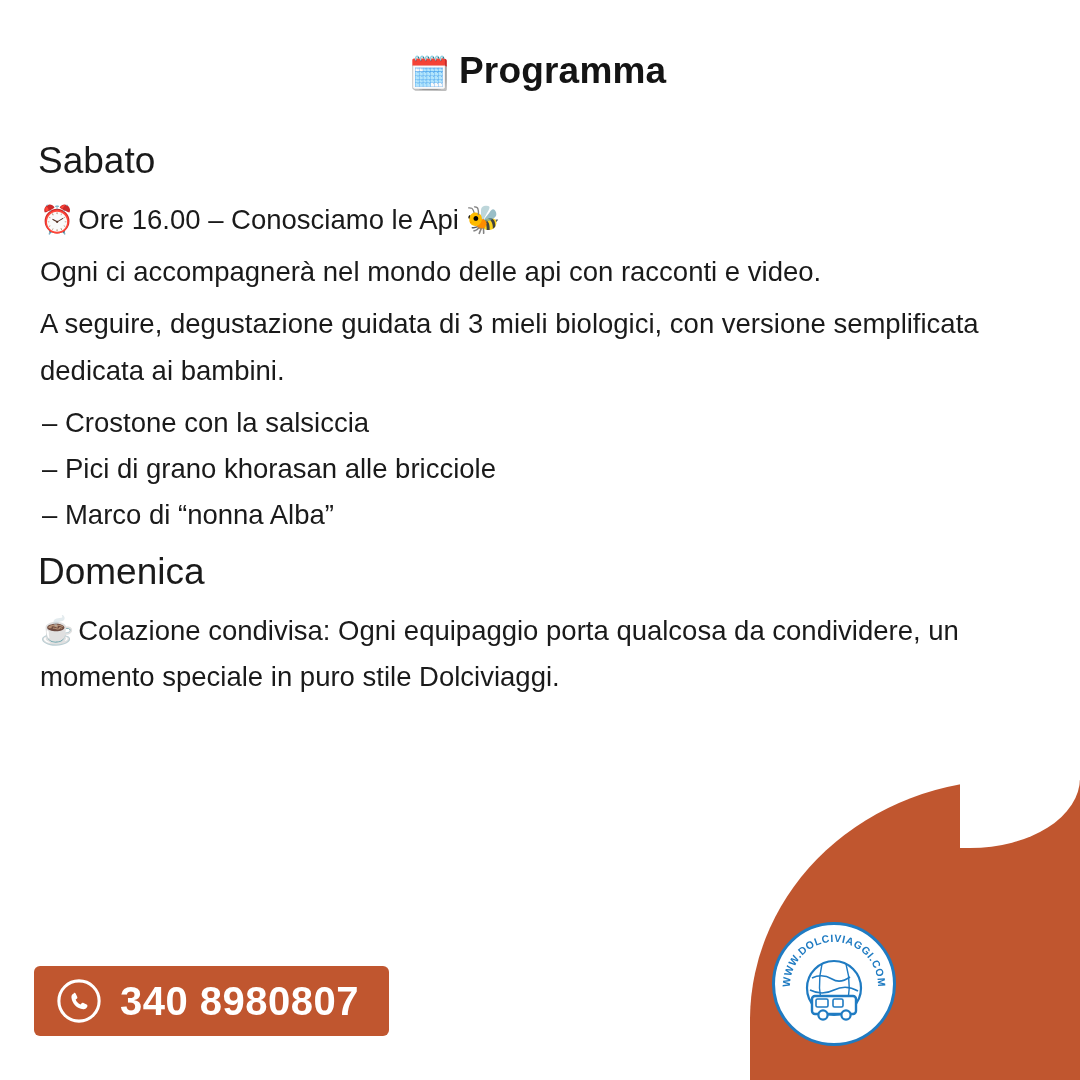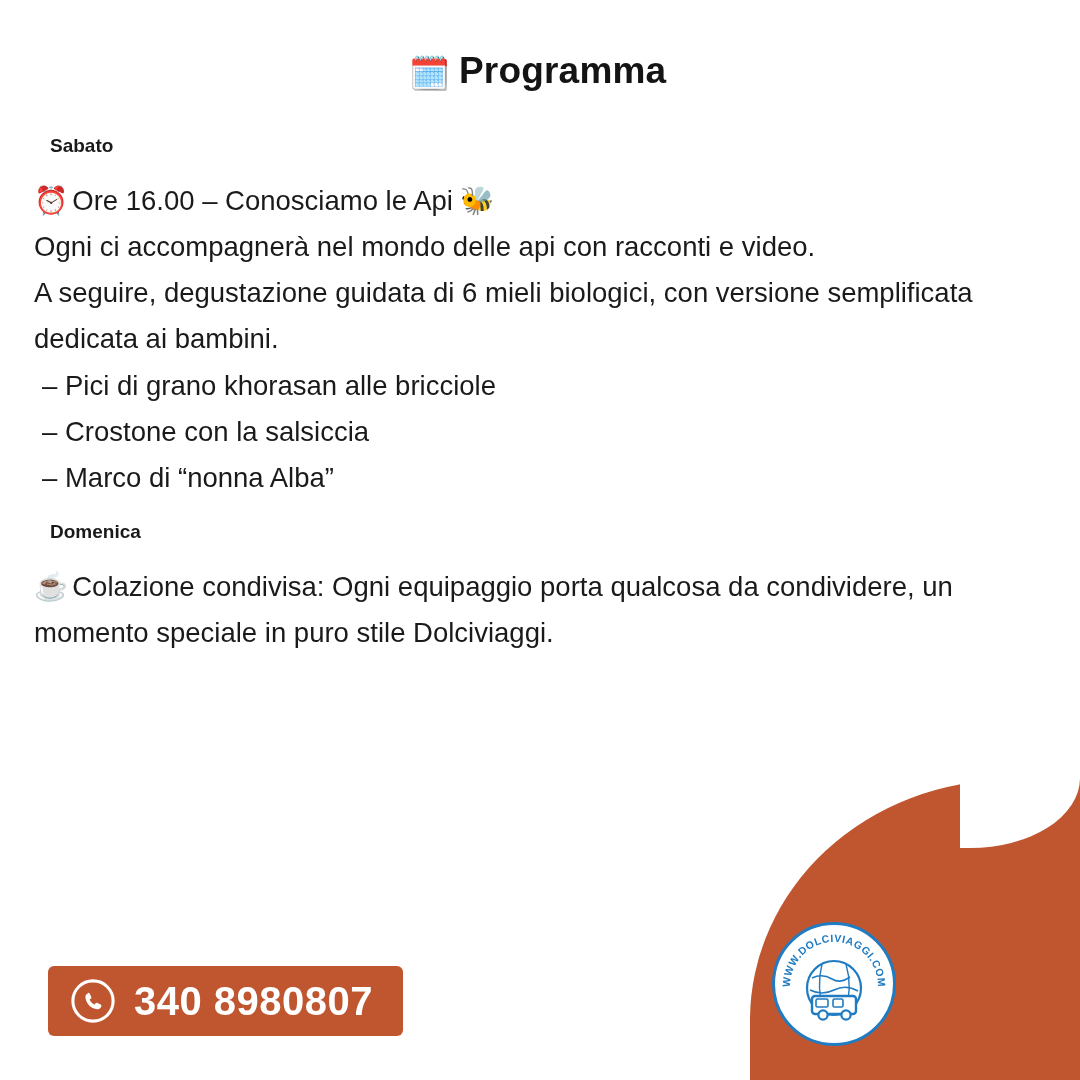--- a/index.html
+++ b/index.html
@@ -62,28 +62,28 @@
   }
 
   .content {
     margin-top: 38px;
     font-size: 27.5px;
     line-height: 1.68;
     color: #1a1a1a;
   }
 
   .day-heading {
-    font-weight: bold;
-    font-size: 19px;
-    margin: 16px;
+    font-weight: normal;
+    font-size: 37px;
+    margin: 4px;
     line-height: 1.62;
   }
 
   .line {
-    margin: 0;
+    margin: 6px;
     line-height: 1.68;
   }
   .line .emoji {
     margin-right: 4px;
   }
 
   .bullet-line {
     margin: 0 0 0 36px;
     line-height: 1.68;
     list-style: none;
@@ -99,21 +99,21 @@
   }
 
   .dash-line {
     margin: 0 0 0 8px;
     line-height: 1.68;
   }
 
   
   .phone-pill {
     position: absolute;
-    left: 48px;
+    left: 34px;
     bottom: 44px;
     background: #c0562f;
     color: #ffffff;
     border-radius: 6px;
     padding: 12px 30px 12px 22px;
     display: flex;
     align-items: center;
     gap: 18px;
     z-index: 3;
   }
@@ -165,25 +165,25 @@
   <div class="content">
 
     <p class="day-heading">Sabato</p>
 
     <p class="line">
       <span class="emoji">⏰</span><span>Ore 16.00 – Conosciamo le Api 🐝</span>
     </p>
 
     <p class="line"> Ogni ci accompagnerà nel mondo delle api con racconti e video.</p>
 
-    <p class="line"> A seguire, degustazione guidata di 6 mieli biologici, con versione semplificata dedicata ai bambini.</p>
-
-
+    <p class="line"> A seguire, degustazione guidata di 3 mieli biologici, con versione semplificata dedicata ai bambini.</p>
+
+
+    <p class="dash-line">– Crostone con la salsiccia</p>
     <p class="dash-line">– Pici di grano khorasan alle bricciole</p>
-    <p class="dash-line">– Crostone con la salsiccia</p>
     <p class="dash-line">– Marco di “nonna Alba”</p>
 
     <p class="day-heading">Domenica</p>
 
     <p class="line">
       <span class="emoji">☕</span><span>Colazione condivisa: Ogni equipaggio porta qualcosa da condividere, un momento speciale in puro stile Dolciviaggi.</span>
     </p>
 
 
   </div>

